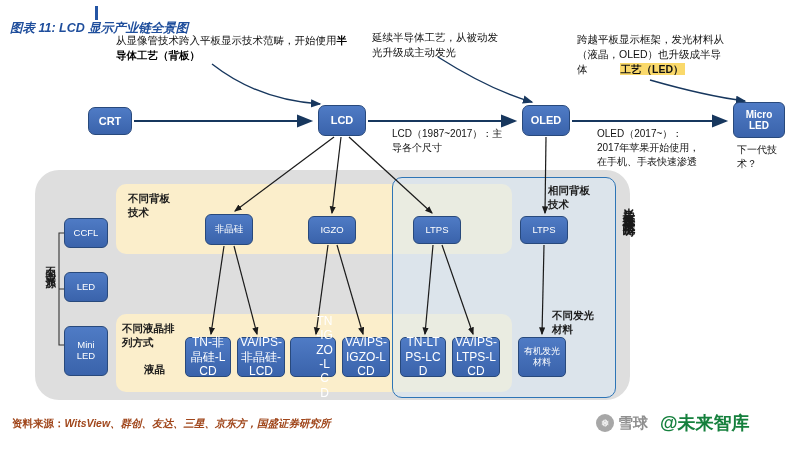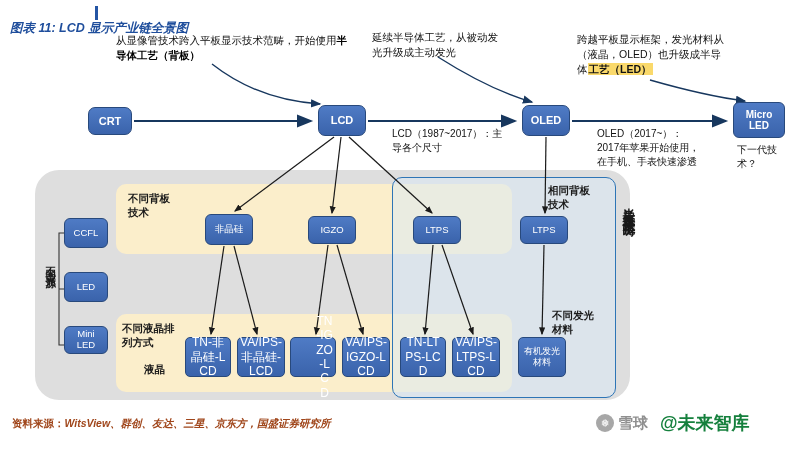--- a/index.html
+++ b/index.html
@@ -33,21 +33,21 @@
   #node-microled { left: 733px; top: 102px; width: 52px; height: 36px; padding: 2px; font-size: 10px; border-radius: 6px; }
 
   .mid-box { font-size: 9.5px; }
   #bp-asi { left: 205px; top: 214px; width: 48px; height: 31px; }
   #bp-igzo { left: 308px; top: 216px; width: 48px; height: 28px; }
   #bp-ltps { left: 413px; top: 216px; width: 48px; height: 28px; }
   #bp-ltps-oled { left: 520px; top: 216px; width: 48px; height: 28px; }
 
   #bl-ccfl { left: 64px; top: 218px; width: 44px; height: 30px; }
   #bl-led { left: 64px; top: 272px; width: 44px; height: 30px; }
-  #bl-miniled { left: 64px; top: 326px; width: 44px; height: 28px; padding: 2px; }
+  #bl-miniled { left: 64px; top: 326px; width: 44px; height: 50px; padding: 2px; }
 
   .tiny-box { font-size: 12px; line-height: 1.2; padding: 2px; border-radius: 5px; word-break: break-all; }
   #lc-0 { left: 185px; top: 337px; width: 46px; height: 40px; }
   #lc-1 { left: 237px; top: 337px; width: 48px; height: 40px; }
   #lc-2 { left: 290px; top: 337px; width: 46px; height: 40px; padding-left: 25px; }
   #lc-3 { left: 342px; top: 337px; width: 48px; height: 40px; }
   #lc-4 { left: 400px; top: 337px; width: 46px; height: 40px; }
   #lc-5 { left: 452px; top: 337px; width: 48px; height: 40px; }
   #emitter-box { left: 518px; top: 337px; width: 48px; height: 40px; font-size: 9px; }
 
@@ -67,21 +67,21 @@
   #trans-0 { left: 140px; top: 124px; width: 162px; }
   #trans-1 { left: 392px; top: 127px; width: 112px; }
   #trans-2 { left: 597px; top: 127px; width: 104px; }
   #next-gen { left: 737px; top: 143px; width: 48px; }
 
   .ann { position: absolute; z-index: 4; font-size: 10.5px; line-height: 1.45; color: #111; }
   #ann-1 { left: 116px; top: 33px; width: 234px; }
   #ann-2 { left: 372px; top: 30px; width: 134px; }
   #ann-3 { left: 577px; top: 32px; width: 154px; }
   .emph-bold { font-weight: bold; color: #000; }
-  .emph-hl { font-weight: bold; background: #fad96b; padding: 0 1px; }
+  .emph-hl { font-weight: bold; background: #fad96b; padding: 0 1px; margin-left: 32px; }
 
   
   .source { position: absolute; left: 12px; top: 417px; z-index: 5; font-size: 10.5px; color: #a0461b; }
   .source b { font-weight: bold; }
   .source .src-text { font-style: italic; font-weight: bold; }
 
   .watermark { position: absolute; left: 596px; top: 411px; z-index: 5; display: flex; align-items: center; color: #8f8f8f; }
   .wm-ball { width: 18px; height: 18px; border-radius: 50%; background: #a7a7a7; color: #fff;
              display: inline-flex; align-items: center; justify-content: center; font-size: 11px; margin-right: 4px; }
   .wm-name { font-size: 15px; font-weight: bold; }

